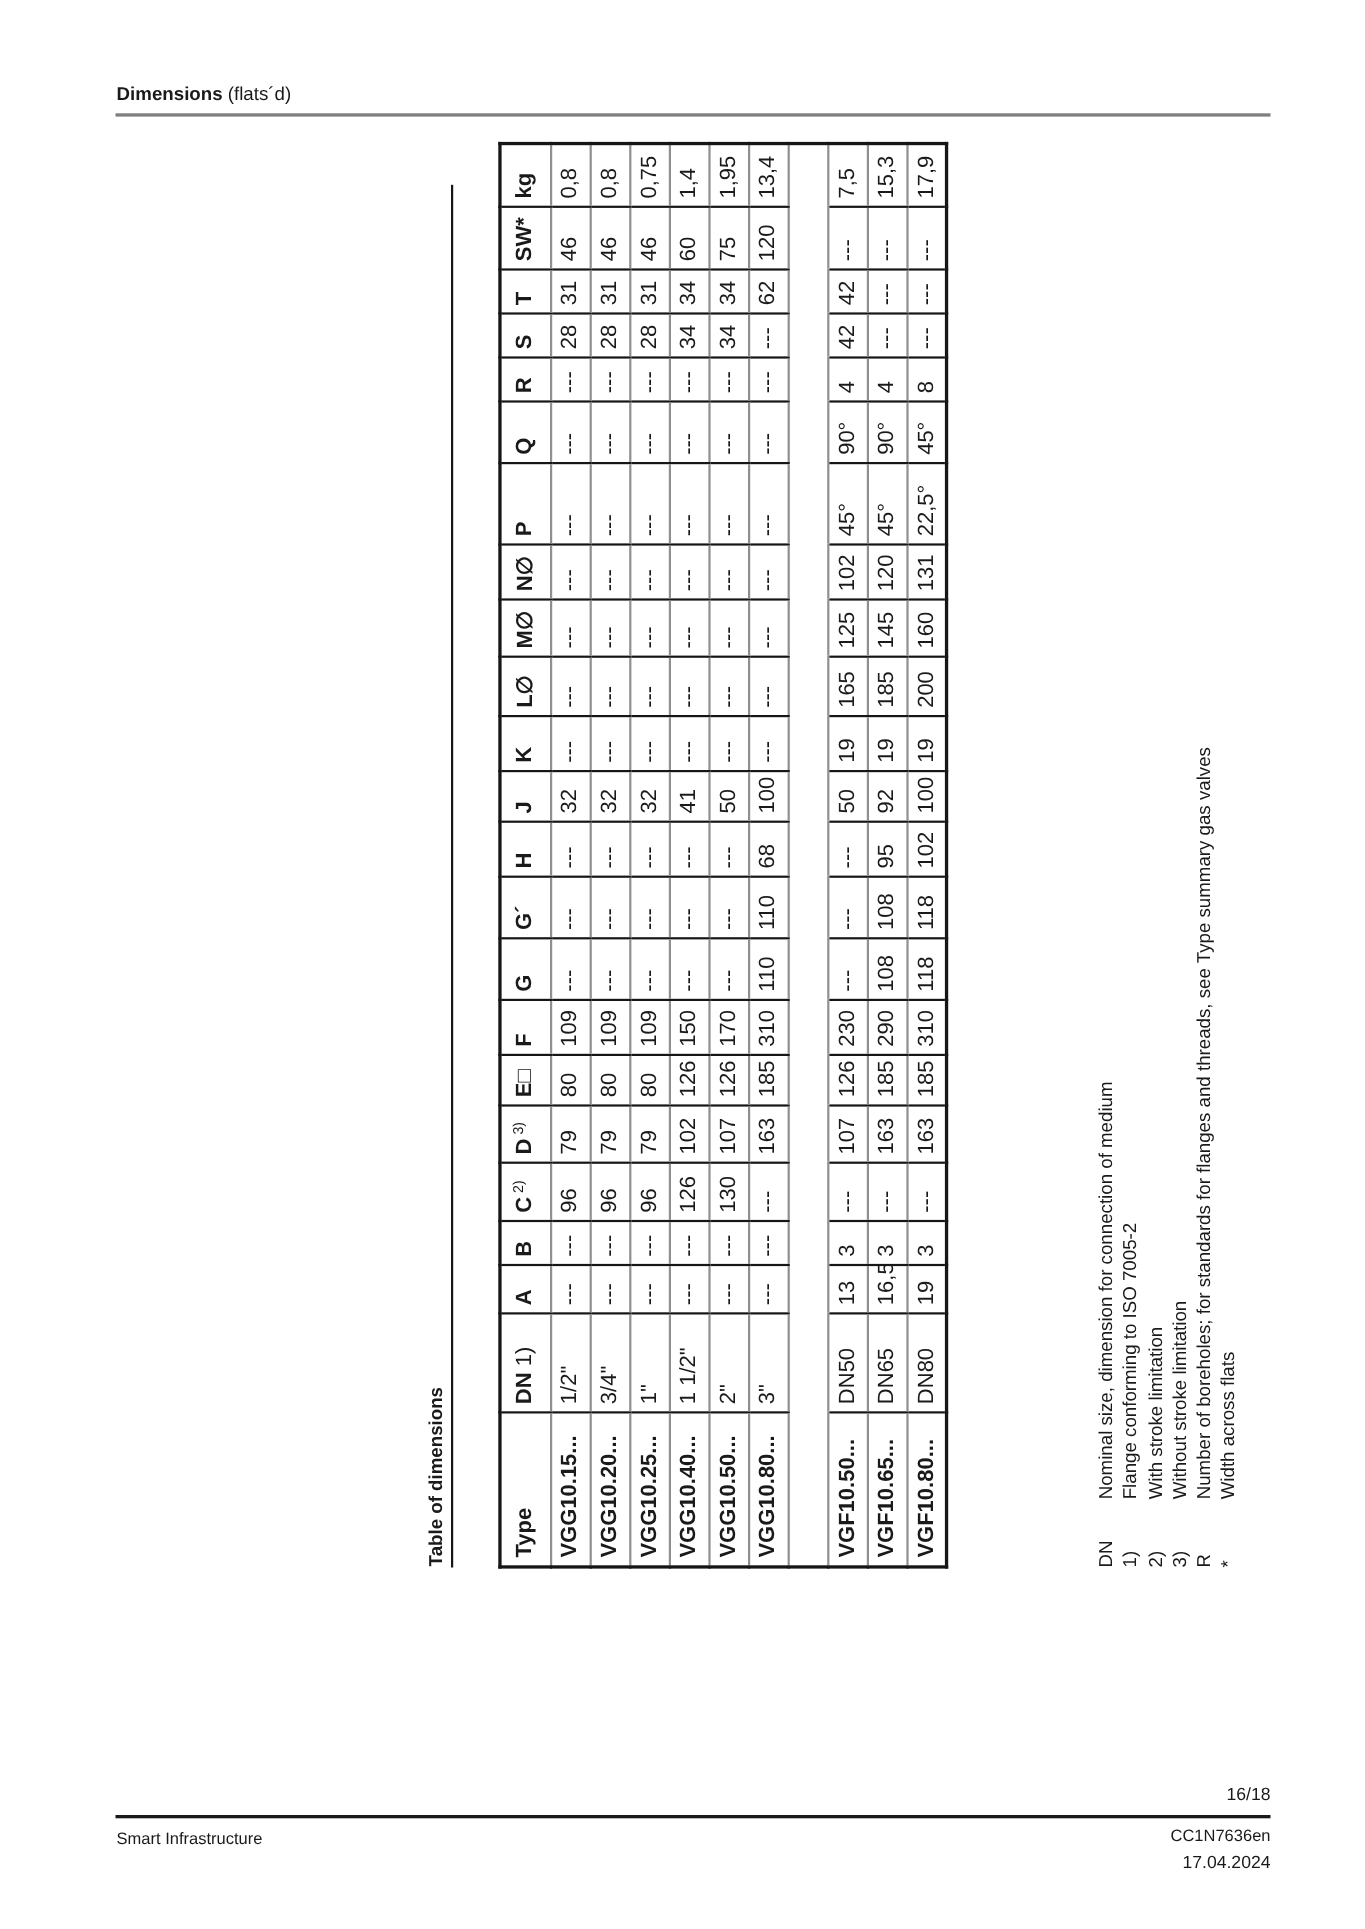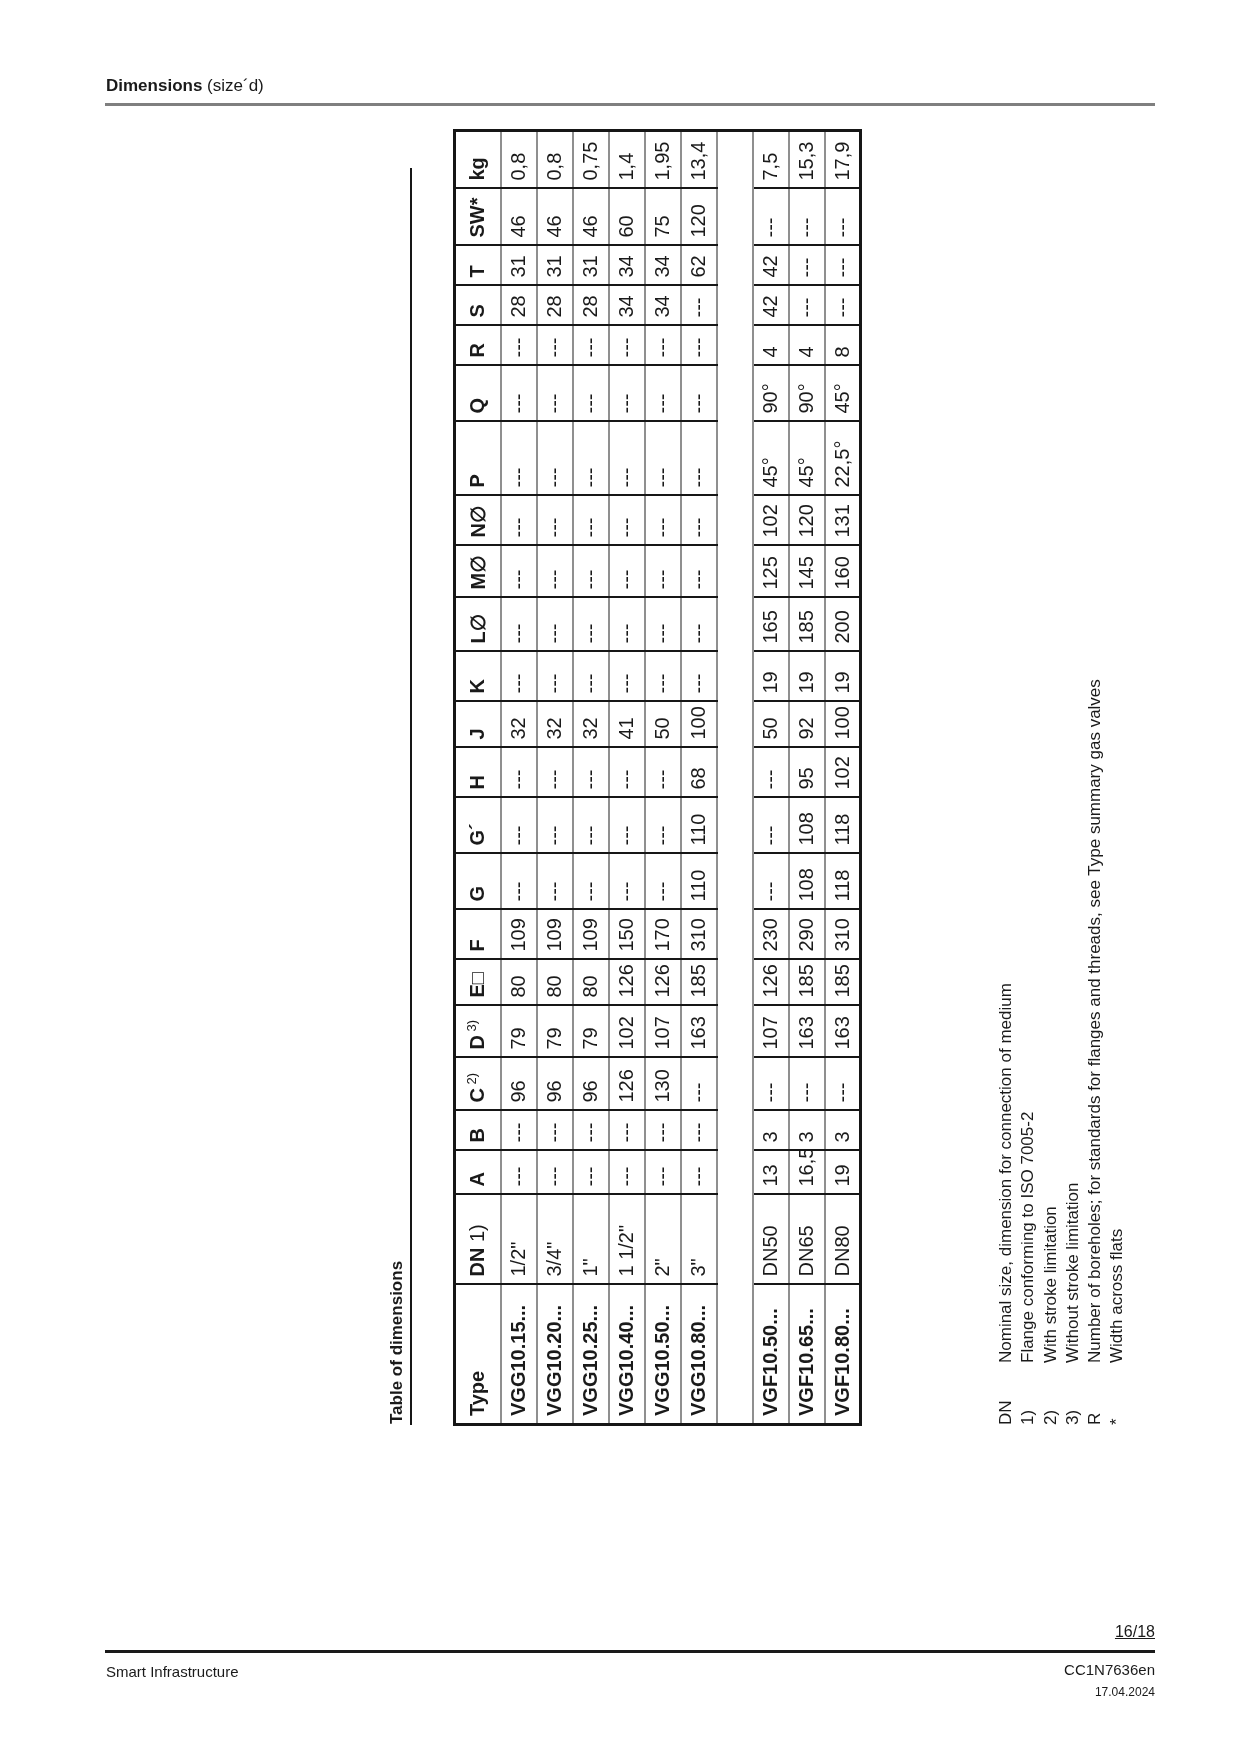--- a/index.html
+++ b/index.html
@@ -42,31 +42,31 @@
   table.dims sup { font-size:13px; font-weight:normal; vertical-align:super; line-height:0; }
   table.dims .sfx { font-weight:normal; }
 
   
   #footnotesWrap { left:995px; top:545px; width:880px;
     transform:rotate(-90deg) translateX(-880px); }
   .fn-line { display:flex; font-size:17px; line-height:22.3px; white-space:nowrap; }
   .fn-label { flex:none; width:62px; }
 
   
-  .pageno { top:1623px; right:86px; font-size:16px;text-decoration:underline; }
+  .pageno { top:1623px; right:86px; font-size:16px; }
   .foot-rule { left:105px; top:1650px; width:1050px; height:3px; background:#1a1a1a; }
   .foot-left  { left:106px; top:1663px; font-size:15px; }
   .foot-doc   { top:1661px; right:86px; font-size:15px; text-align:right;margin-left:12px; }
-  .foot-date  { top:1685px; right:86px; font-size:12px; text-align:left; }
+  .foot-date  { top:1685px; right:86px; font-size:16px; text-align:left; }
 </style>
 </head>
 <body>
 
 <div class="abs hdr-title">
-  <b>Dimensions</b><span> (size´d)</span>
+  <b>Dimensions</b><span> (flats´d)</span>
 </div>
 <div class="abs hdr-rule"></div>
 
 <div class="abs rot" id="tblTitleWrap">
   <div class="t">Table of dimensions</div>
 </div>
 
 <div class="abs rot" id="tableWrap">
   <table class="dims">
       <colgroup>

